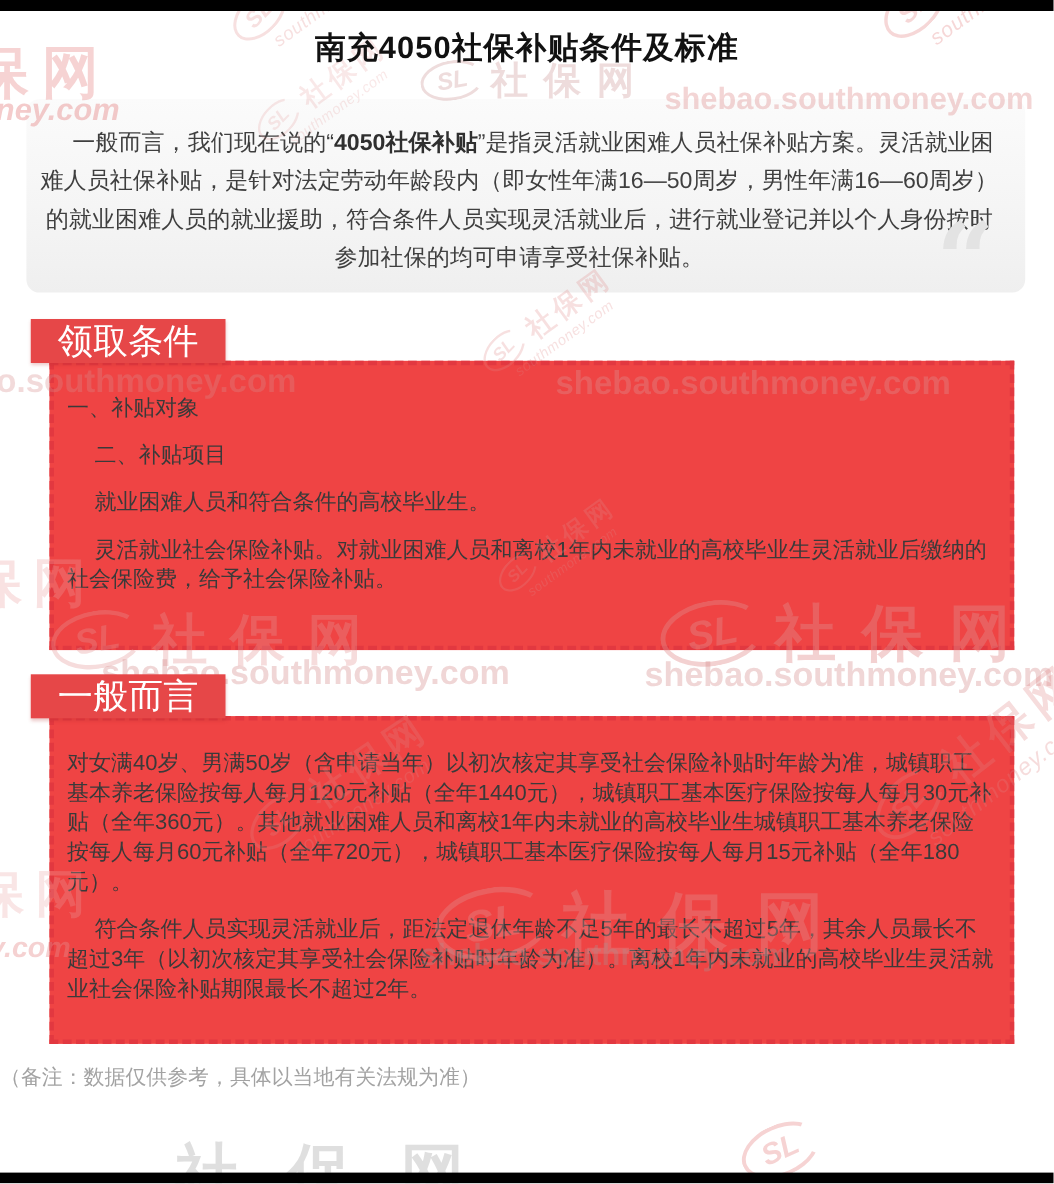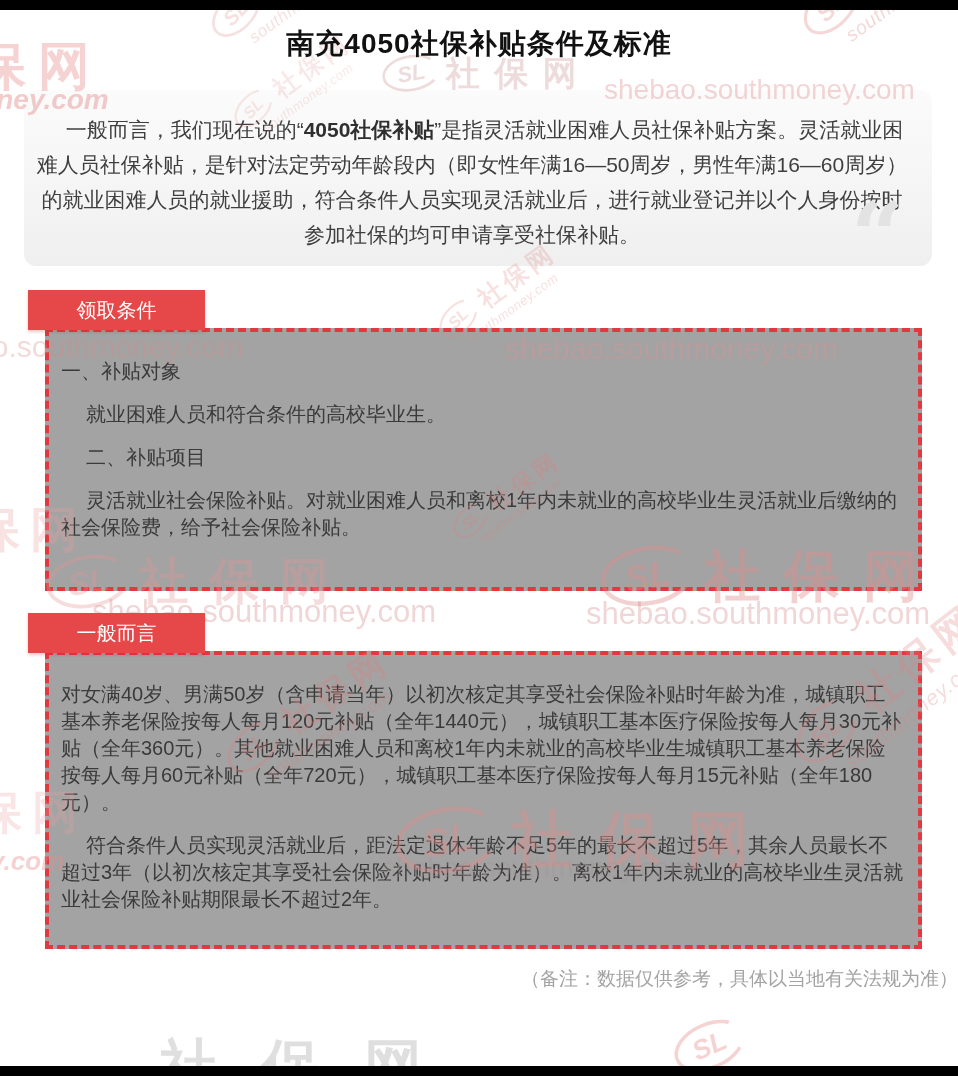--- a/index.html
+++ b/index.html
@@ -14,35 +14,35 @@
 
   .intro-card{position:relative;margin:28px 26px 0 24px;border-radius:12px;
               background:linear-gradient(180deg,#fbfbfb 0%,#f5f5f5 55%,#efefef 100%);
               padding:22px 20px 14px 8px;min-height:140px;z-index:1;text-align:center;}
   .intro-text{margin:0;font-size:21px;line-height:35px;color:#3f3f3f;text-indent:25px;}
   .intro-text b{font-weight:bold;color:#2f2f2f;}
   .quote{position:absolute;right:28px;bottom:-16px;font-family:"DejaVu Serif",serif;
          font-size:92px;line-height:1;color:#e3e3e3;font-weight:bold;}
 
   .section-label{position:relative;z-index:3;display:block;margin:24px 0 0 28px;width:177px;height:40px;
-         line-height:40px;text-align:center;background:#e64748;color:#fff;font-size:20px;
+         line-height:40px;text-align:center;background:#e64748;color:#fff;font-size:32px;
          box-shadow:0 2px 3px rgba(180,40,40,.25);}
   .section-label.second{margin-top:22px;}
   .dashed-box{position:relative;z-index:1;margin:-2px 36px 0 45px;border:4px dashed #e23840;
-              background:#a3a3a3;padding:26px 14px 32px 12px;}
+              background:#ef4444;padding:26px 14px 32px 12px;}
   .dashed-box.first{padding-bottom:46px;}
   .dashed-box p{margin:0;font-size:20px;line-height:27px;color:#3a3a3a;}
   .dashed-box p + p{margin-top:16px;}
   .dashed-box p.ind{text-indent:25px;}
 
-  .footnote{margin:17px 0 0;text-align:right;font-size:19px;color:#a3a3a3;position:relative;z-index:3;}
+  .footnote{margin:17px 0 0;text-align:left;font-size:19px;color:#a3a3a3;position:relative;z-index:3;}
 
   
   .wm{position:absolute;pointer-events:none;white-space:nowrap;z-index:2;transform-origin:left top;}
-  .wm-url{font-weight:normal;letter-spacing:0;}
+  .wm-url{font-weight:bold;letter-spacing:0;}
   .wrow{display:inline-flex;align-items:center;gap:10px;}
   .wlogo{display:inline-flex;align-items:center;justify-content:center;width:74px;height:44px;
          border:4px solid currentColor;border-right-color:transparent;border-radius:50%;
          font-style:italic;font-weight:bold;font-size:30px;transform:rotate(-10deg);flex:none;}
   .wbrand{font-size:46px;letter-spacing:8px;font-weight:bold;}
   .wscript{display:block;font-style:italic;font-size:24px;margin:-2px 0 0 36px;letter-spacing:1px;}
   .bigu .wlogo{width:96px;height:56px;font-size:40px;border-width:5px;}
   .bigu .wbrand{font-size:62px;letter-spacing:26px;}
   .shortbrand{font-weight:bold;}
 </style>
@@ -56,22 +56,22 @@
   <h1 class="title">南充4050社保补贴条件及标准</h1>
 
   <div class="intro-card">
     <p class="intro-text"><span>一般而言，我们现在说的“</span><b>4050社保补贴</b><span>”是指灵活就业困难人员社保补贴方案。灵活就业困难人员社保补贴，是针对法定劳动年龄段内（即女性年满16—50周岁，男性年满16—60周岁）的就业困难人员的就业援助，符合条件人员实现灵活就业后，进行就业登记并以个人身份按时参加社保的均可申请享受社保补贴。</span></p>
     <span class="quote">“</span>
   </div>
 
   <div class="section-label">领取条件</div>
   <div class="dashed-box first">
     <p>一、补贴对象</p>
+    <p class="ind">二、补贴项目</p>
     <p class="ind">就业困难人员和符合条件的高校毕业生。</p>
-    <p class="ind">二、补贴项目</p>
     <p class="ind">灵活就业社会保险补贴。对就业困难人员和离校1年内未就业的高校毕业生灵活就业后缴纳的社会保险费，给予社会保险补贴。</p>
   </div>
 
   <div class="section-label second">一般而言</div>
   <div class="dashed-box">
     <p>对女满40岁、男满50岁（含申请当年）以初次核定其享受社会保险补贴时年龄为准，城镇职工基本养老保险按每人每月120元补贴（全年1440元），城镇职工基本医疗保险按每人每月30元补贴（全年360元）。其他就业困难人员和离校1年内未就业的高校毕业生城镇职工基本养老保险按每人每月60元补贴（全年720元），城镇职工基本医疗保险按每人每月15元补贴（全年180元）。</p>
     <p class="ind">符合条件人员实现灵活就业后，距法定退休年龄不足5年的最长不超过5年，其余人员最长不超过3年（以初次核定其享受社会保险补贴时年龄为准）。离校1年内未就业的高校毕业生灵活就业社会保险补贴期限最长不超过2年。</p>
   </div>
 
   <p class="footnote">（备注：数据仅供参考，具体以当地有关法规为准）</p>

